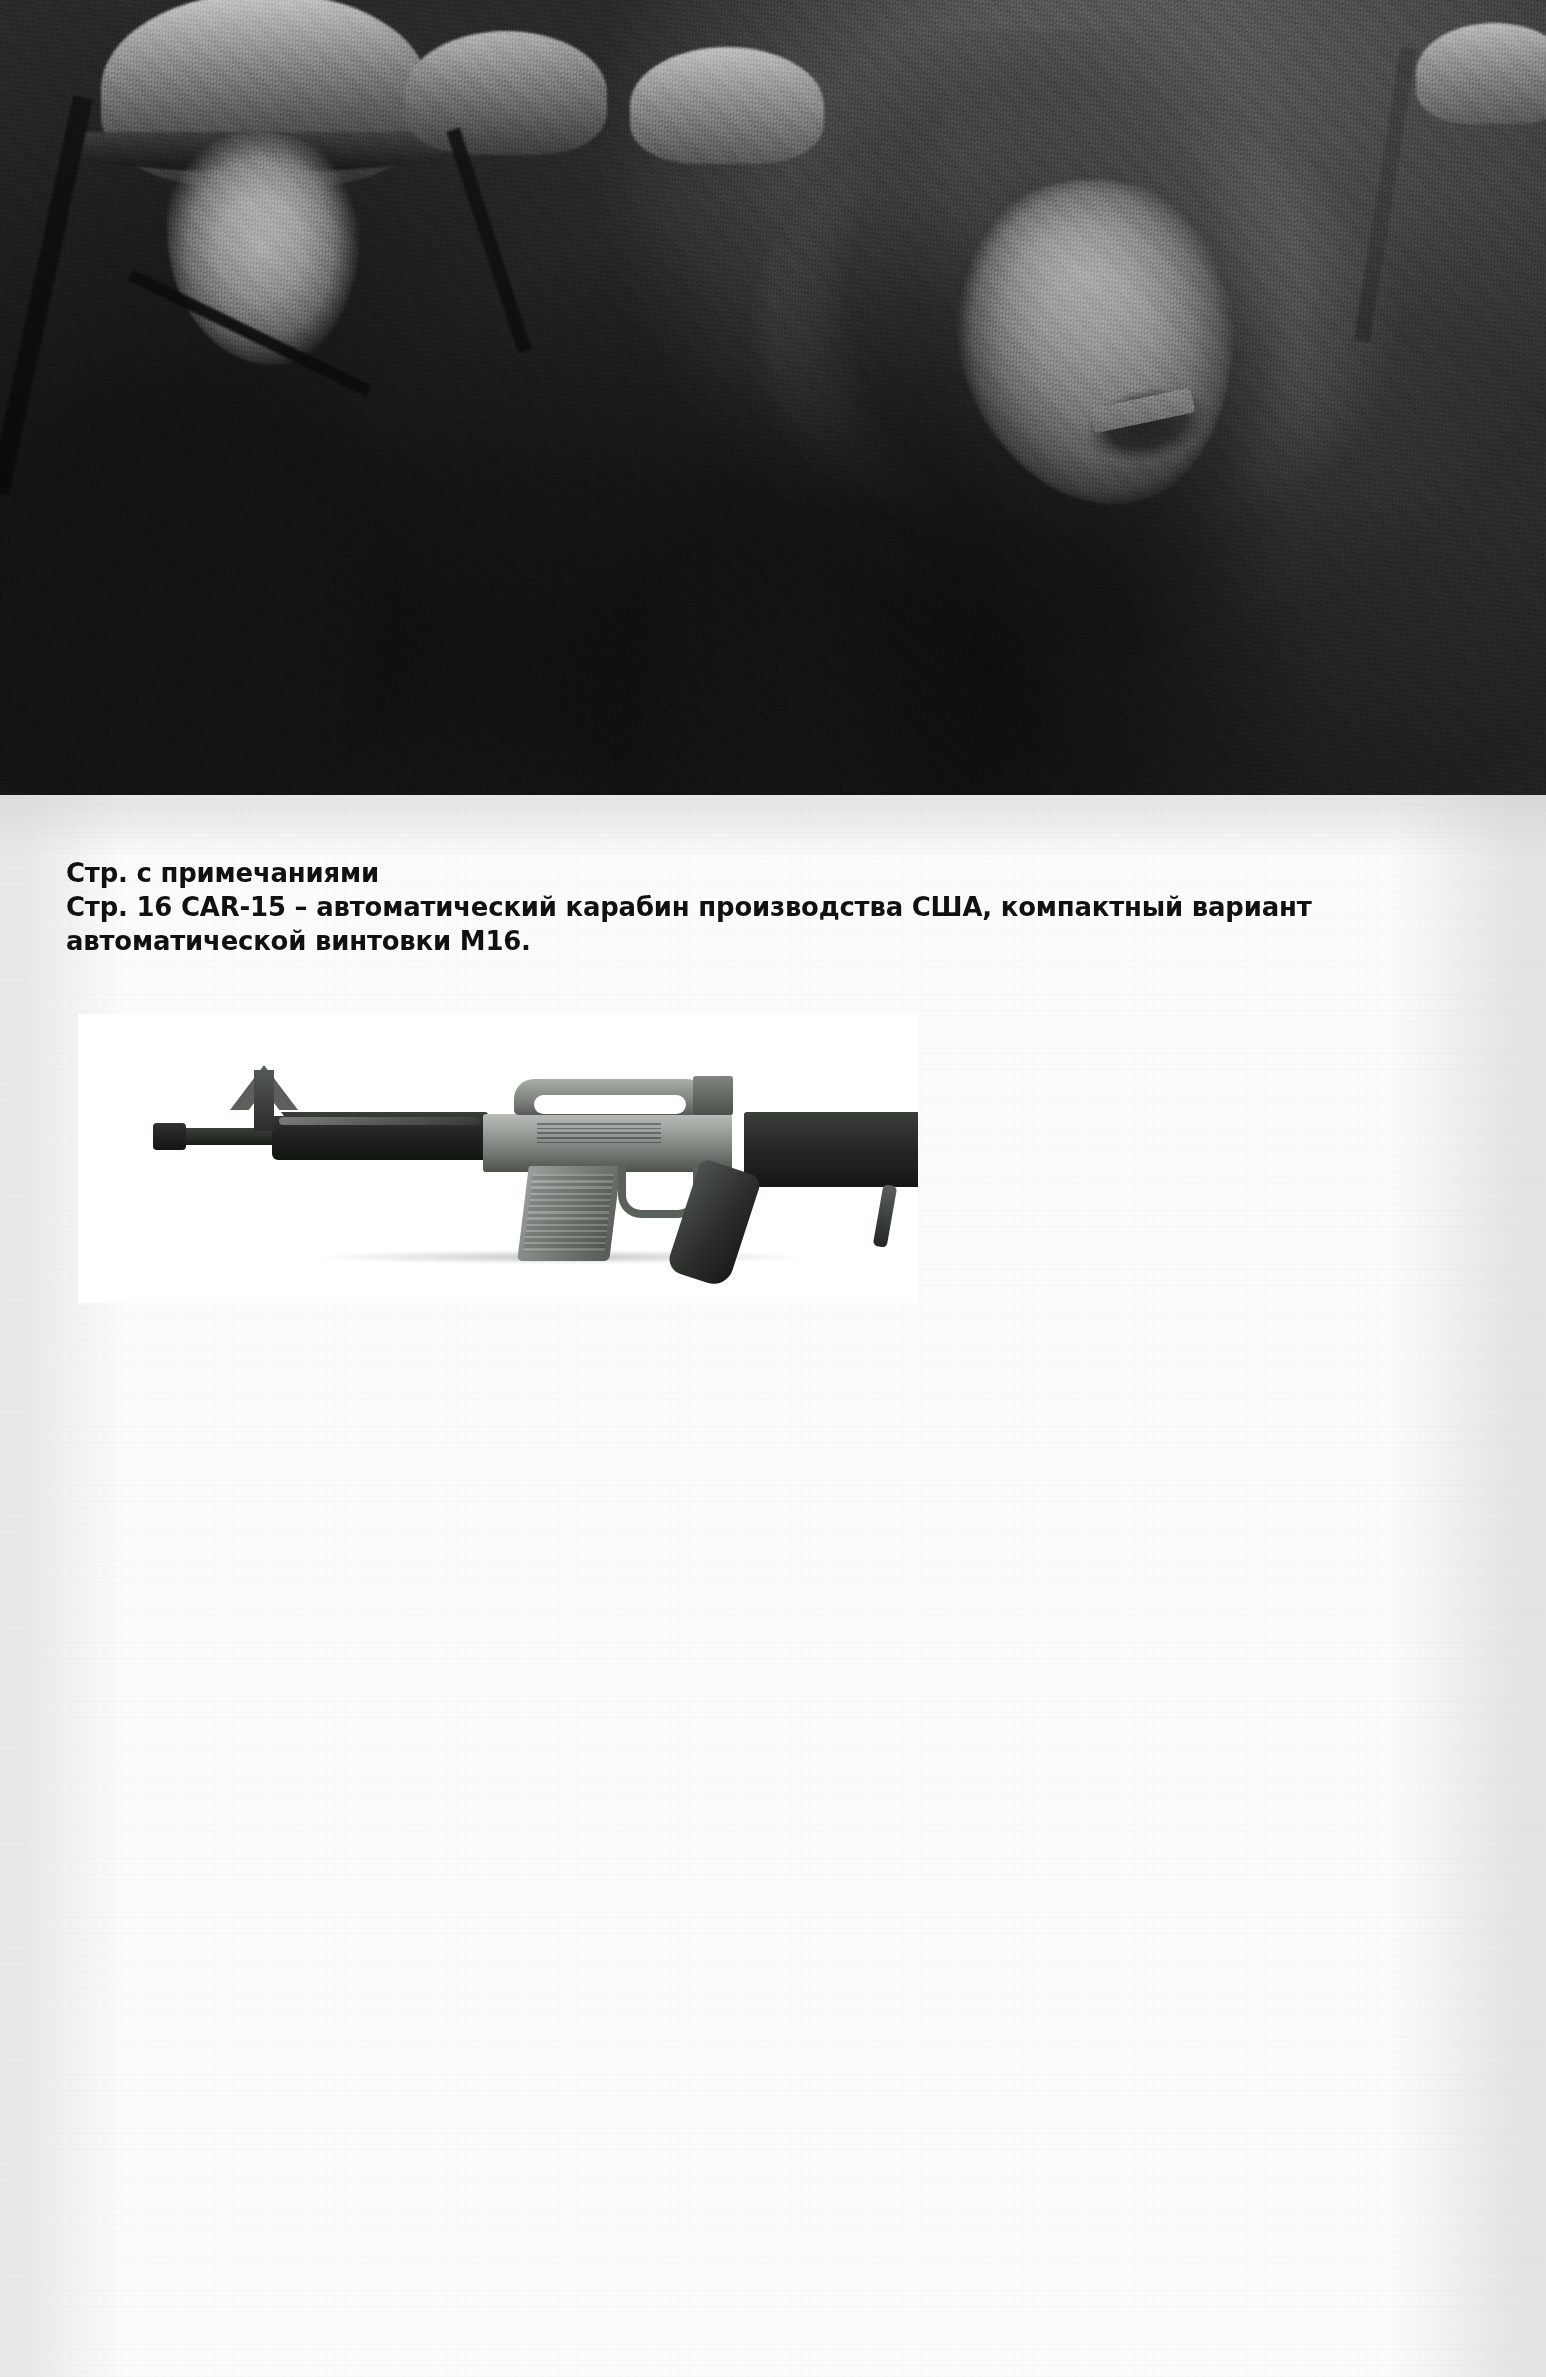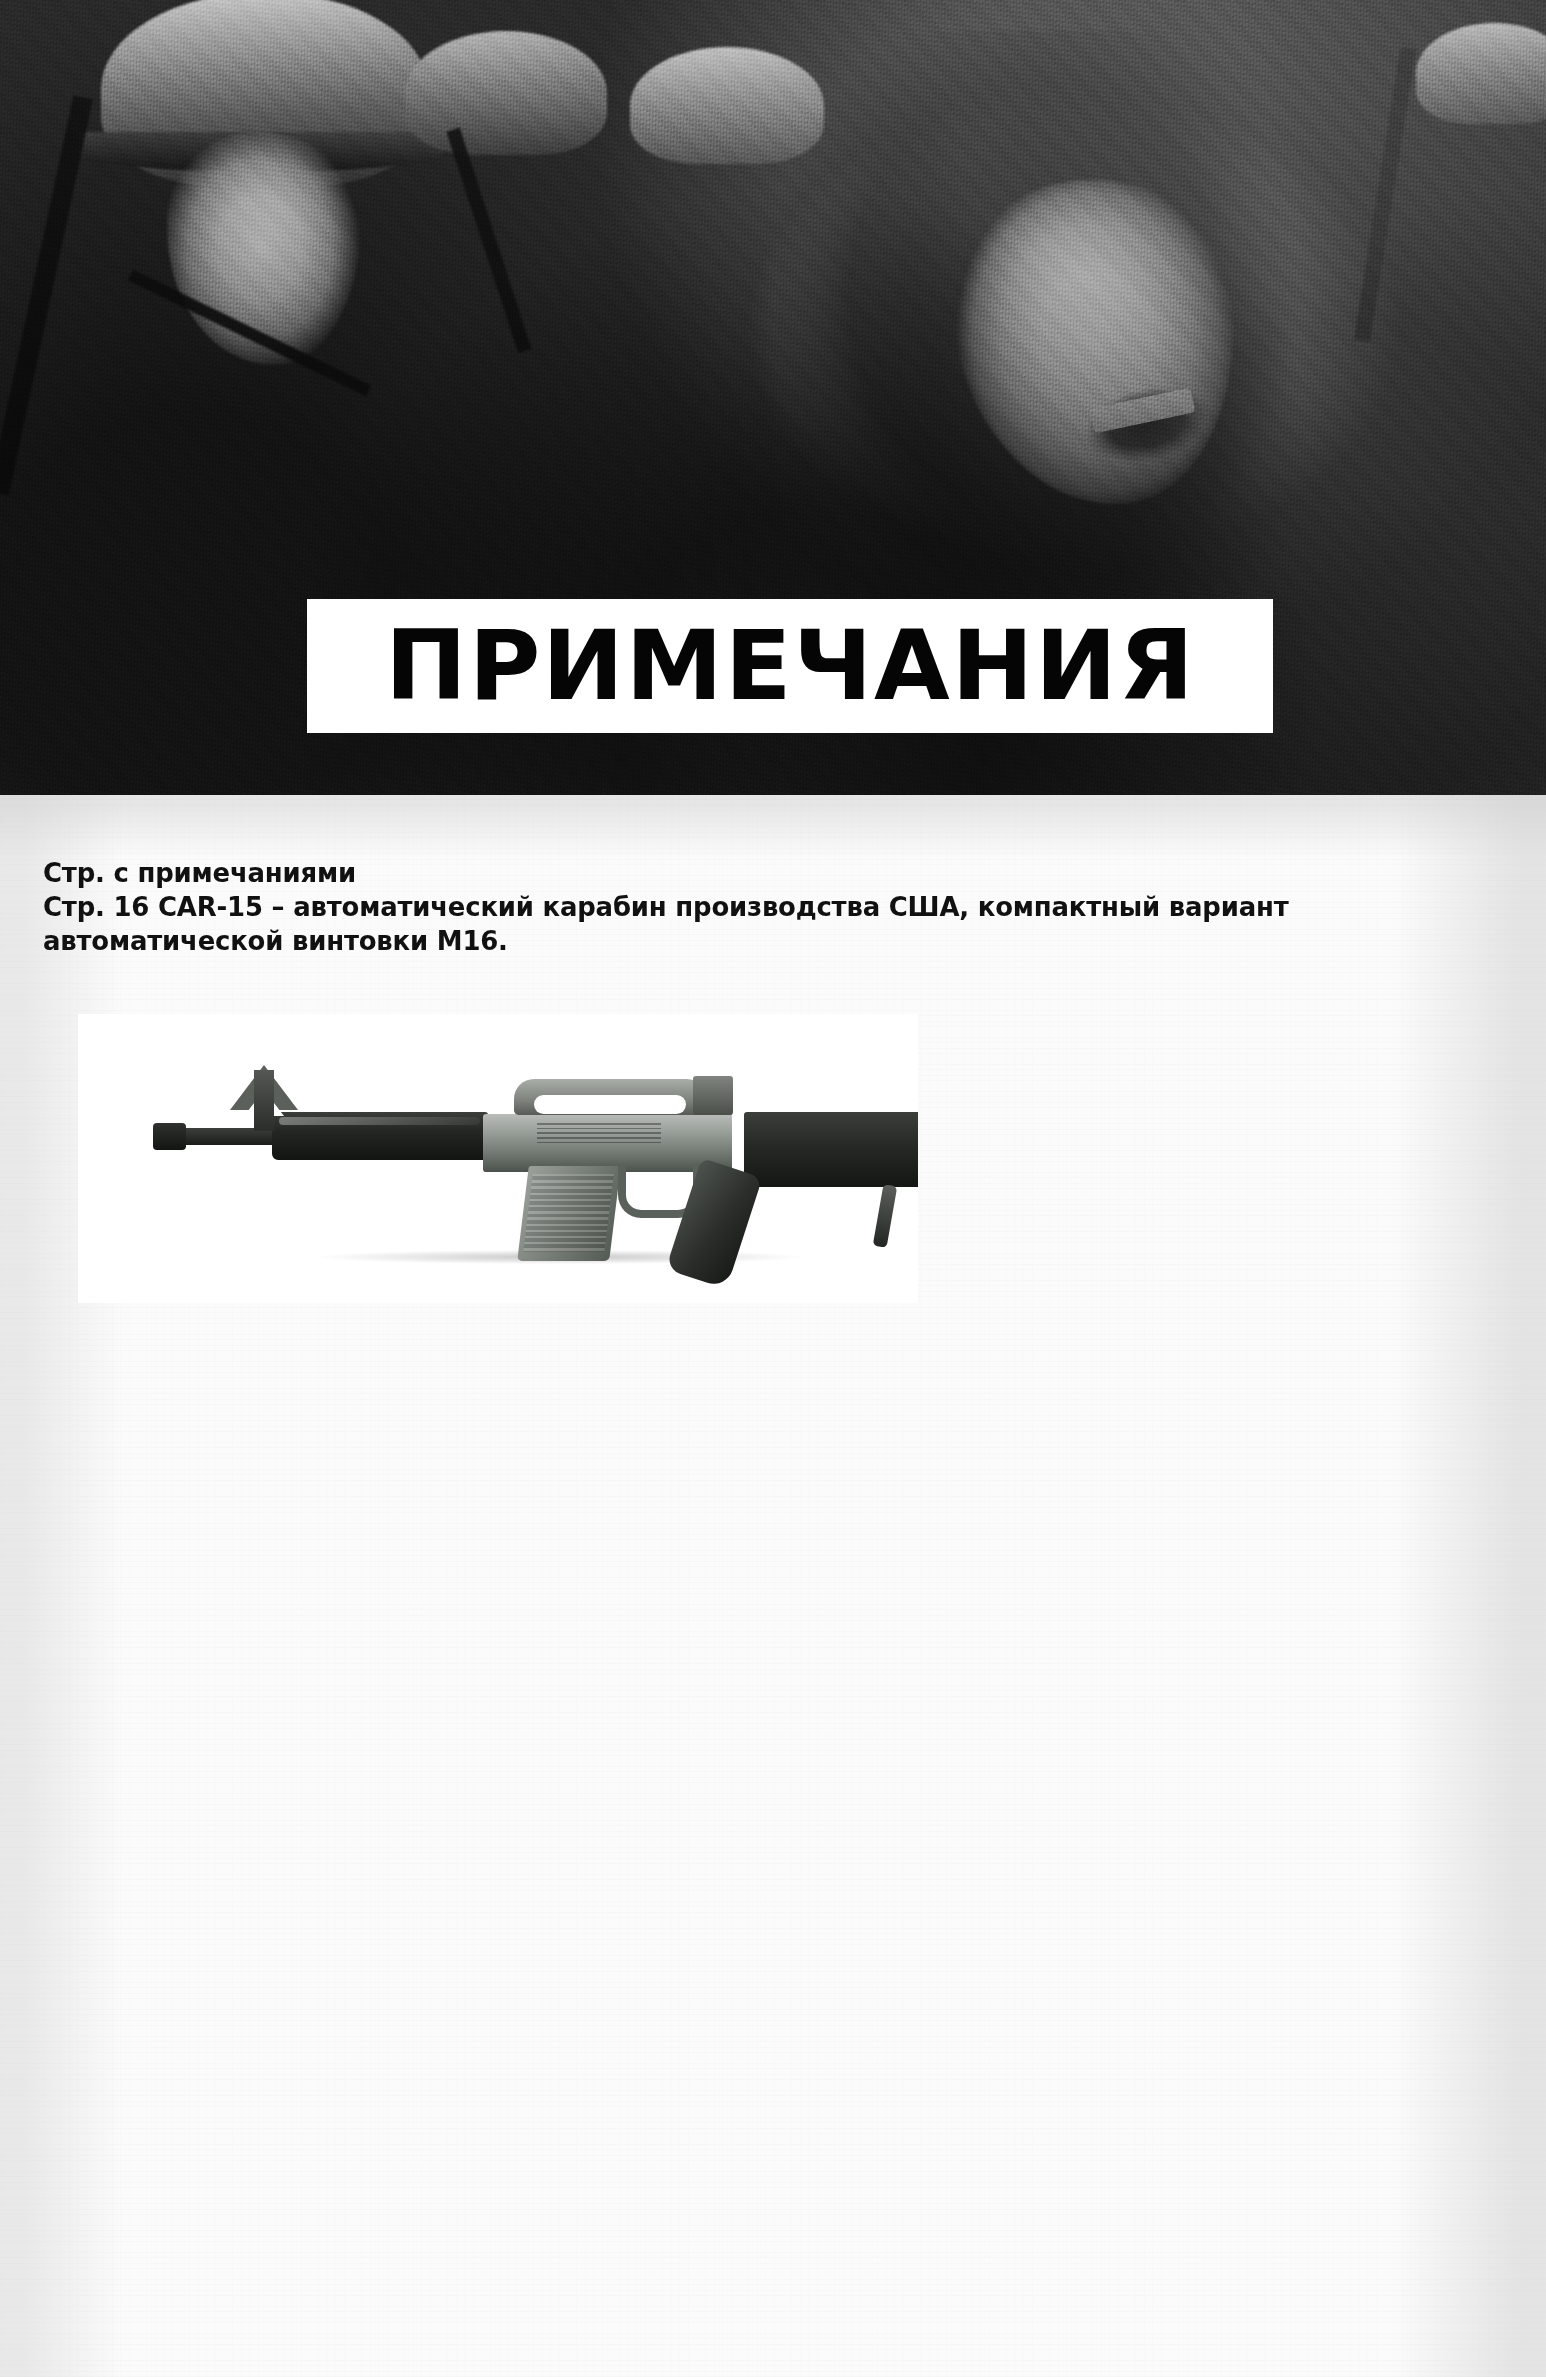--- a/index.html
+++ b/index.html
@@ -221,21 +221,21 @@
     inset: 0;
     background:
       linear-gradient(90deg, rgba(210,210,210,0.45) 0 1.5%, rgba(255,255,255,0) 8%),
       linear-gradient(270deg, rgba(205,205,205,0.5) 0 2%, rgba(255,255,255,0) 10%),
       linear-gradient(180deg, rgba(190,190,190,0.35) 0 0.6%, rgba(255,255,255,0) 4%);
     pointer-events: none;
   }
 
   .notes-block {
     position: absolute;
-    left: 43px;
+    left: 66px;
     top: 856px;
     width: 1439px;
   }
   .note-line {
     font-family: "DejaVu Sans", sans-serif;
     font-weight: 700;
     font-size: 27px;
     line-height: 1.25;
     color: #111111;
     letter-spacing: -0.2px;
@@ -385,23 +385,20 @@
   <div class="teeth"></div>
 
   <div class="diag" style="left:31px; top:93px; width:20px; height:405px; transform:rotate(12deg);"></div>
   <div class="diag" style="left:482px; top:124px; width:14px; height:233px; transform:rotate(-18deg);"></div>
   <div class="diag" style="left:117px; top:327px; width:265px; height:12.4px; transform:rotate(26deg);"></div>
   <div class="diag" style="left:1377px; top:47px; width:15.6px; height:296px; transform:rotate(9deg);"></div>
 
   <div class="grain2"></div>
   <div class="grain"></div>
 
-  <div class="title-banner">
-    <div class="title-text">ПРИМЕЧАНИЯ</div>
-  </div>
 </div>
 
 <div class="paper">
   <div class="paper-shade"></div>
 </div>
 
 <div class="notes-block">
   <div class="note-line">Стр. с примечаниями</div>
   <div class="note-line">Стр. 16 CAR-15 – автоматический карабин производства США, компактный вариант</div>
   <div class="note-line">автоматической винтовки М16.</div>

